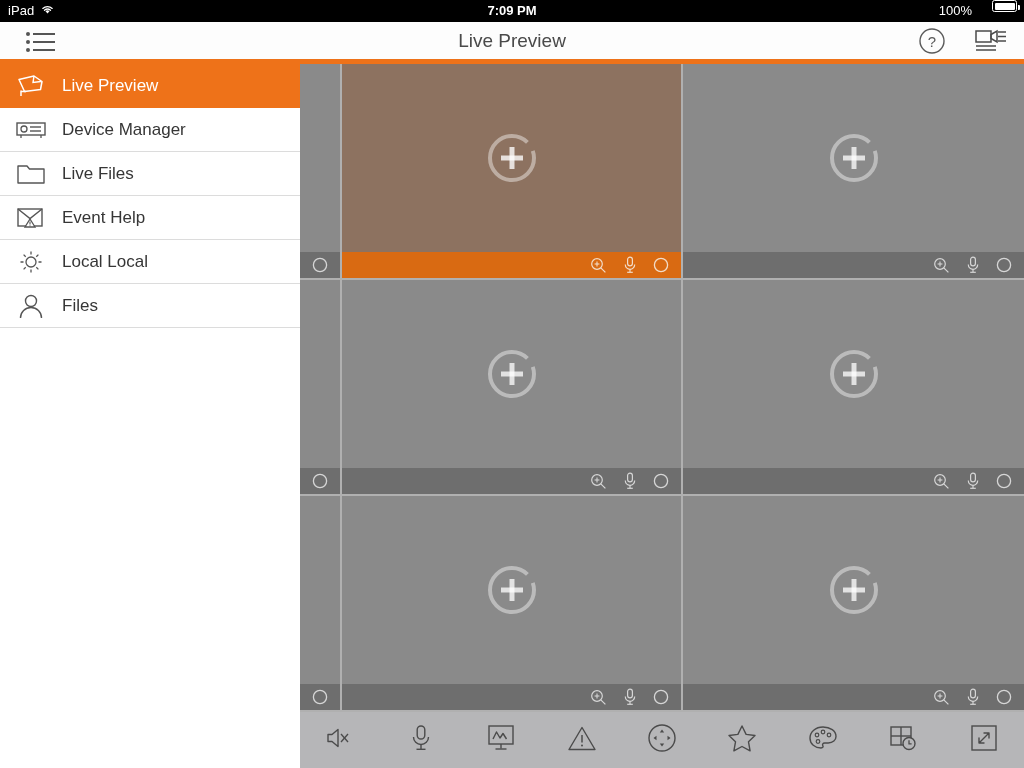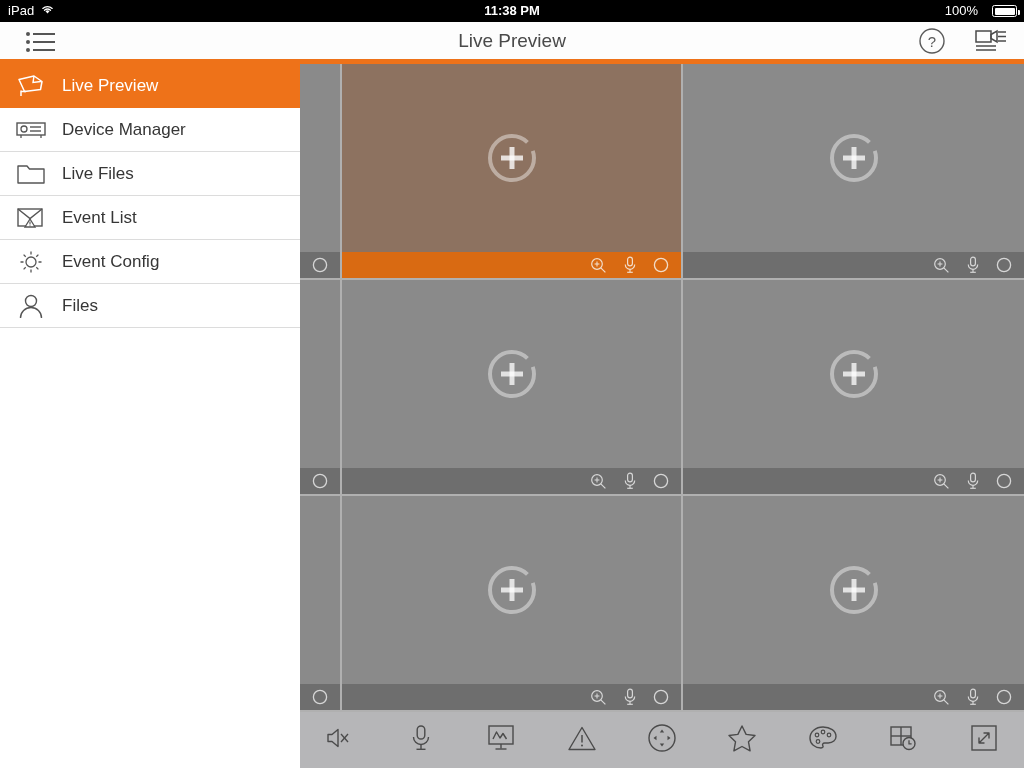--- a/index.html
+++ b/index.html
@@ -11,21 +11,21 @@
   #app { position:relative; width:1024px; height:768px; }
 
   
   .statusbar {
     position:absolute; top:0; left:0; width:1024px; height:22px;
     background:#000; color:#fff; font-size:13px; line-height:22px;
   }
   .sb-left { position:absolute; left:8px; top:0; display:flex; align-items:center; gap:6px; height:22px; }
   .sb-carrier { font-size:13px; letter-spacing:0.1px; }
   .sb-center { position:absolute; left:0; width:1024px; text-align:center; font-size:13px; font-weight:bold; }
-  .sb-right { position:absolute; right:7px; top:0; height:22px; display:flex; align-items:center; gap:14px; }
+  .sb-right { position:absolute; right:7px; top:0; height:22px; display:flex; align-items:flex-start; gap:20px; }
   .sb-batt-text { font-size:13px; }
   .batt {
     width:25px; height:12px; border:1px solid #fff; border-radius:2.5px;
     position:relative; display:inline-block;
   }
   .batt::after {
     content:""; position:absolute; right:-3.5px; top:3.5px; width:2px; height:5px;
     background:#fff; border-radius:0 1px 1px 0;
   }
   .batt i { position:absolute; left:1.5px; top:1.5px; bottom:1.5px; right:1.5px; background:#fff; border-radius:1px; display:block; }
@@ -109,21 +109,21 @@
     <div class="sb-left">
       <span class="sb-carrier">iPad</span>
       <span>
         <svg width="15" height="11" viewBox="0 0 15 11">
           <path d="M7.5 9.6l2-2.4a3 3 0 0 0-4 0z" fill="#fff"></path>
           <path d="M2.8 4.4a7 7 0 0 1 9.4 0" stroke="#fff" stroke-width="1.3" fill="none" stroke-linecap="round"></path>
           <path d="M4.5 6.3a4.6 4.6 0 0 1 6 0" stroke="#fff" stroke-width="1.3" fill="none" stroke-linecap="round"></path>
         </svg>
       </span>
     </div>
-    <div class="sb-center">11:38 PM</div>
+    <div class="sb-center">7:09 PM</div>
     <div class="sb-right">
       <span class="sb-batt-text">100%</span>
       <span class="batt">
           <i></i>
         </span>
     </div>
   </div>
 
   <div class="navbar">
     <div class="menu-btn">
@@ -508,33 +508,33 @@
     <div class="side-item">
       <span class="side-icon">
         <svg width="30" height="24" viewBox="0 0 30 24">
           <rect x="2" y="3" width="24" height="17" stroke="#555" stroke-width="1.4" fill="none"></rect>
           <path d="M2 3l12 9.5L26 3" stroke="#555" stroke-width="1.4" fill="none"></path>
           <path d="M14 13l5 8h-10z" stroke="#555" stroke-width="1.3" fill="#fff"></path>
           <line x1="14" y1="15.5" x2="14" y2="18.5" stroke="#555" stroke-width="1.1"></line>
           <circle cx="14" cy="19.8" r="0.55" fill="#555"></circle>
         </svg>
       </span>
-      <span class="side-label">Event List</span>
+      <span class="side-label">Event Help</span>
     </div>
 
     <div class="side-item">
       <span class="side-icon">
         <svg width="28" height="28" viewBox="0 0 28 28">
           <g stroke="#555" stroke-width="1.3" fill="none">
             <circle cx="14" cy="14" r="5"></circle>
             <path d="M14 3.5v3M14 21.5v3M3.5 14h3M21.5 14h3M6.6 6.6l2.1 2.1M19.3 19.3l2.1 2.1M21.4 6.6l-2.1 2.1M8.7 19.3l-2.1 2.1"></path>
           </g>
         </svg>
       </span>
-      <span class="side-label">Event Config</span>
+      <span class="side-label">Local Local</span>
     </div>
 
     <div class="side-item">
       <span class="side-icon">
         <svg width="26" height="26" viewBox="0 0 26 26">
           <circle cx="13" cy="8" r="5.5" stroke="#555" stroke-width="1.4" fill="none"></circle>
           <path d="M2.5 25a10.5 10.5 0 0 1 21 0" stroke="#555" stroke-width="1.4" fill="none"></path>
         </svg>
       </span>
       <span class="side-label">Files</span>

